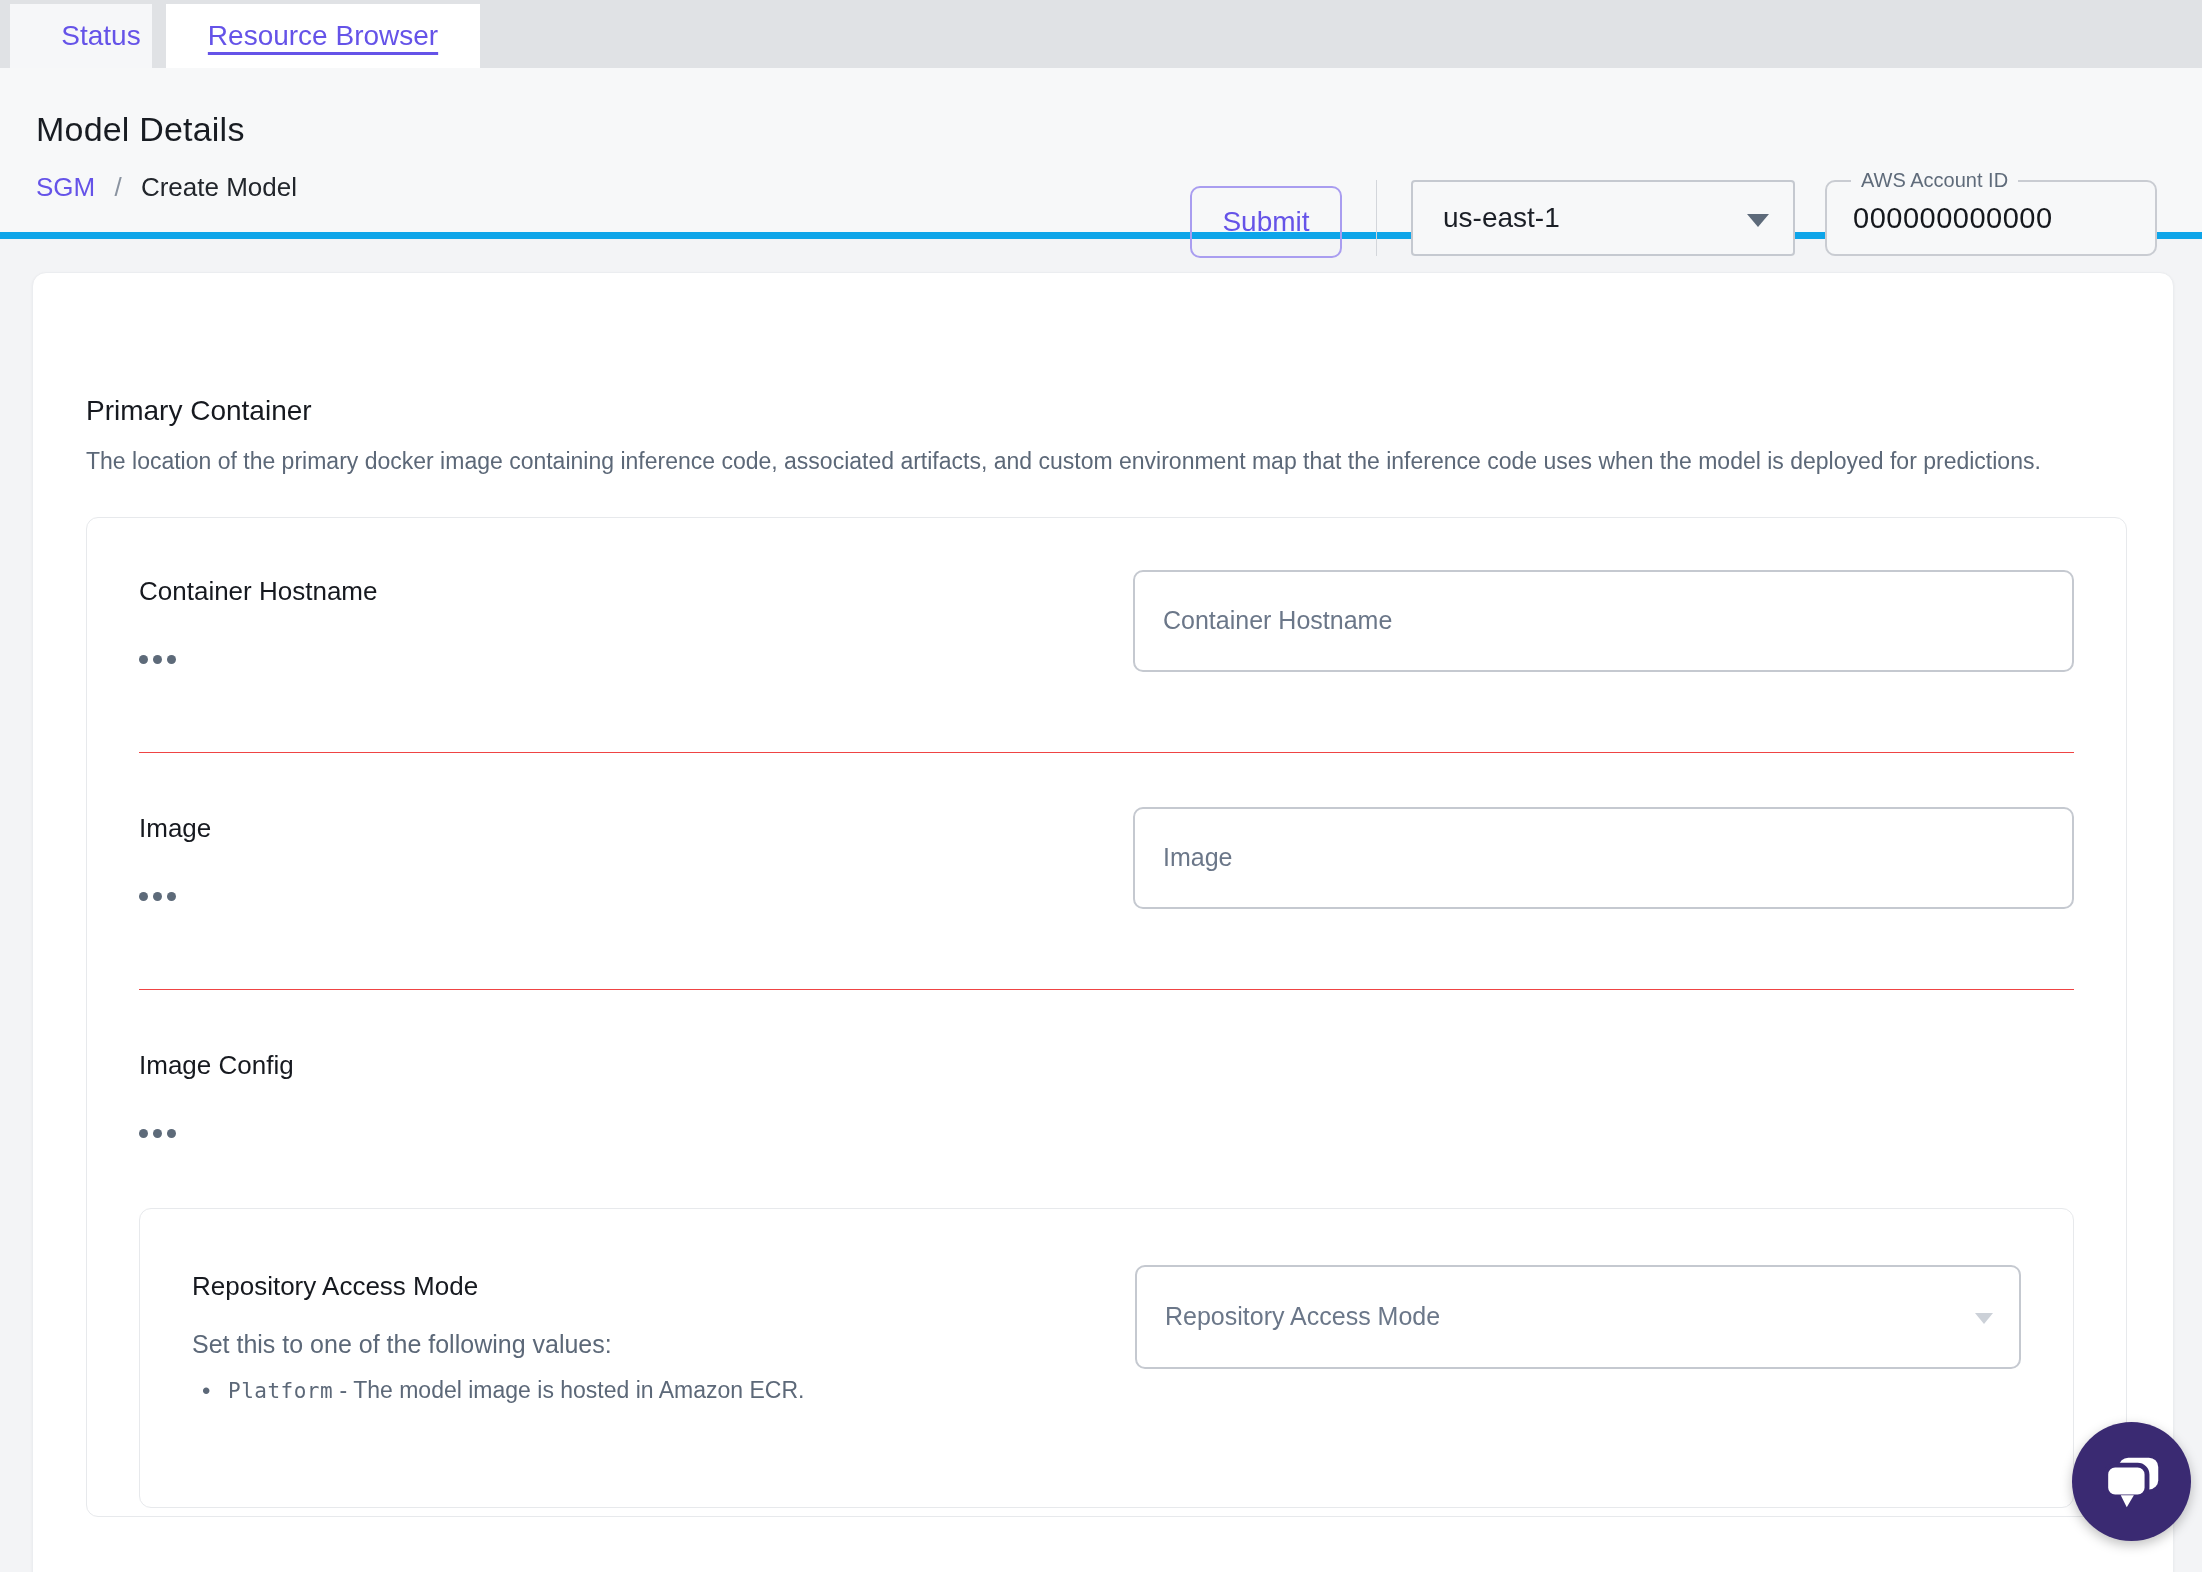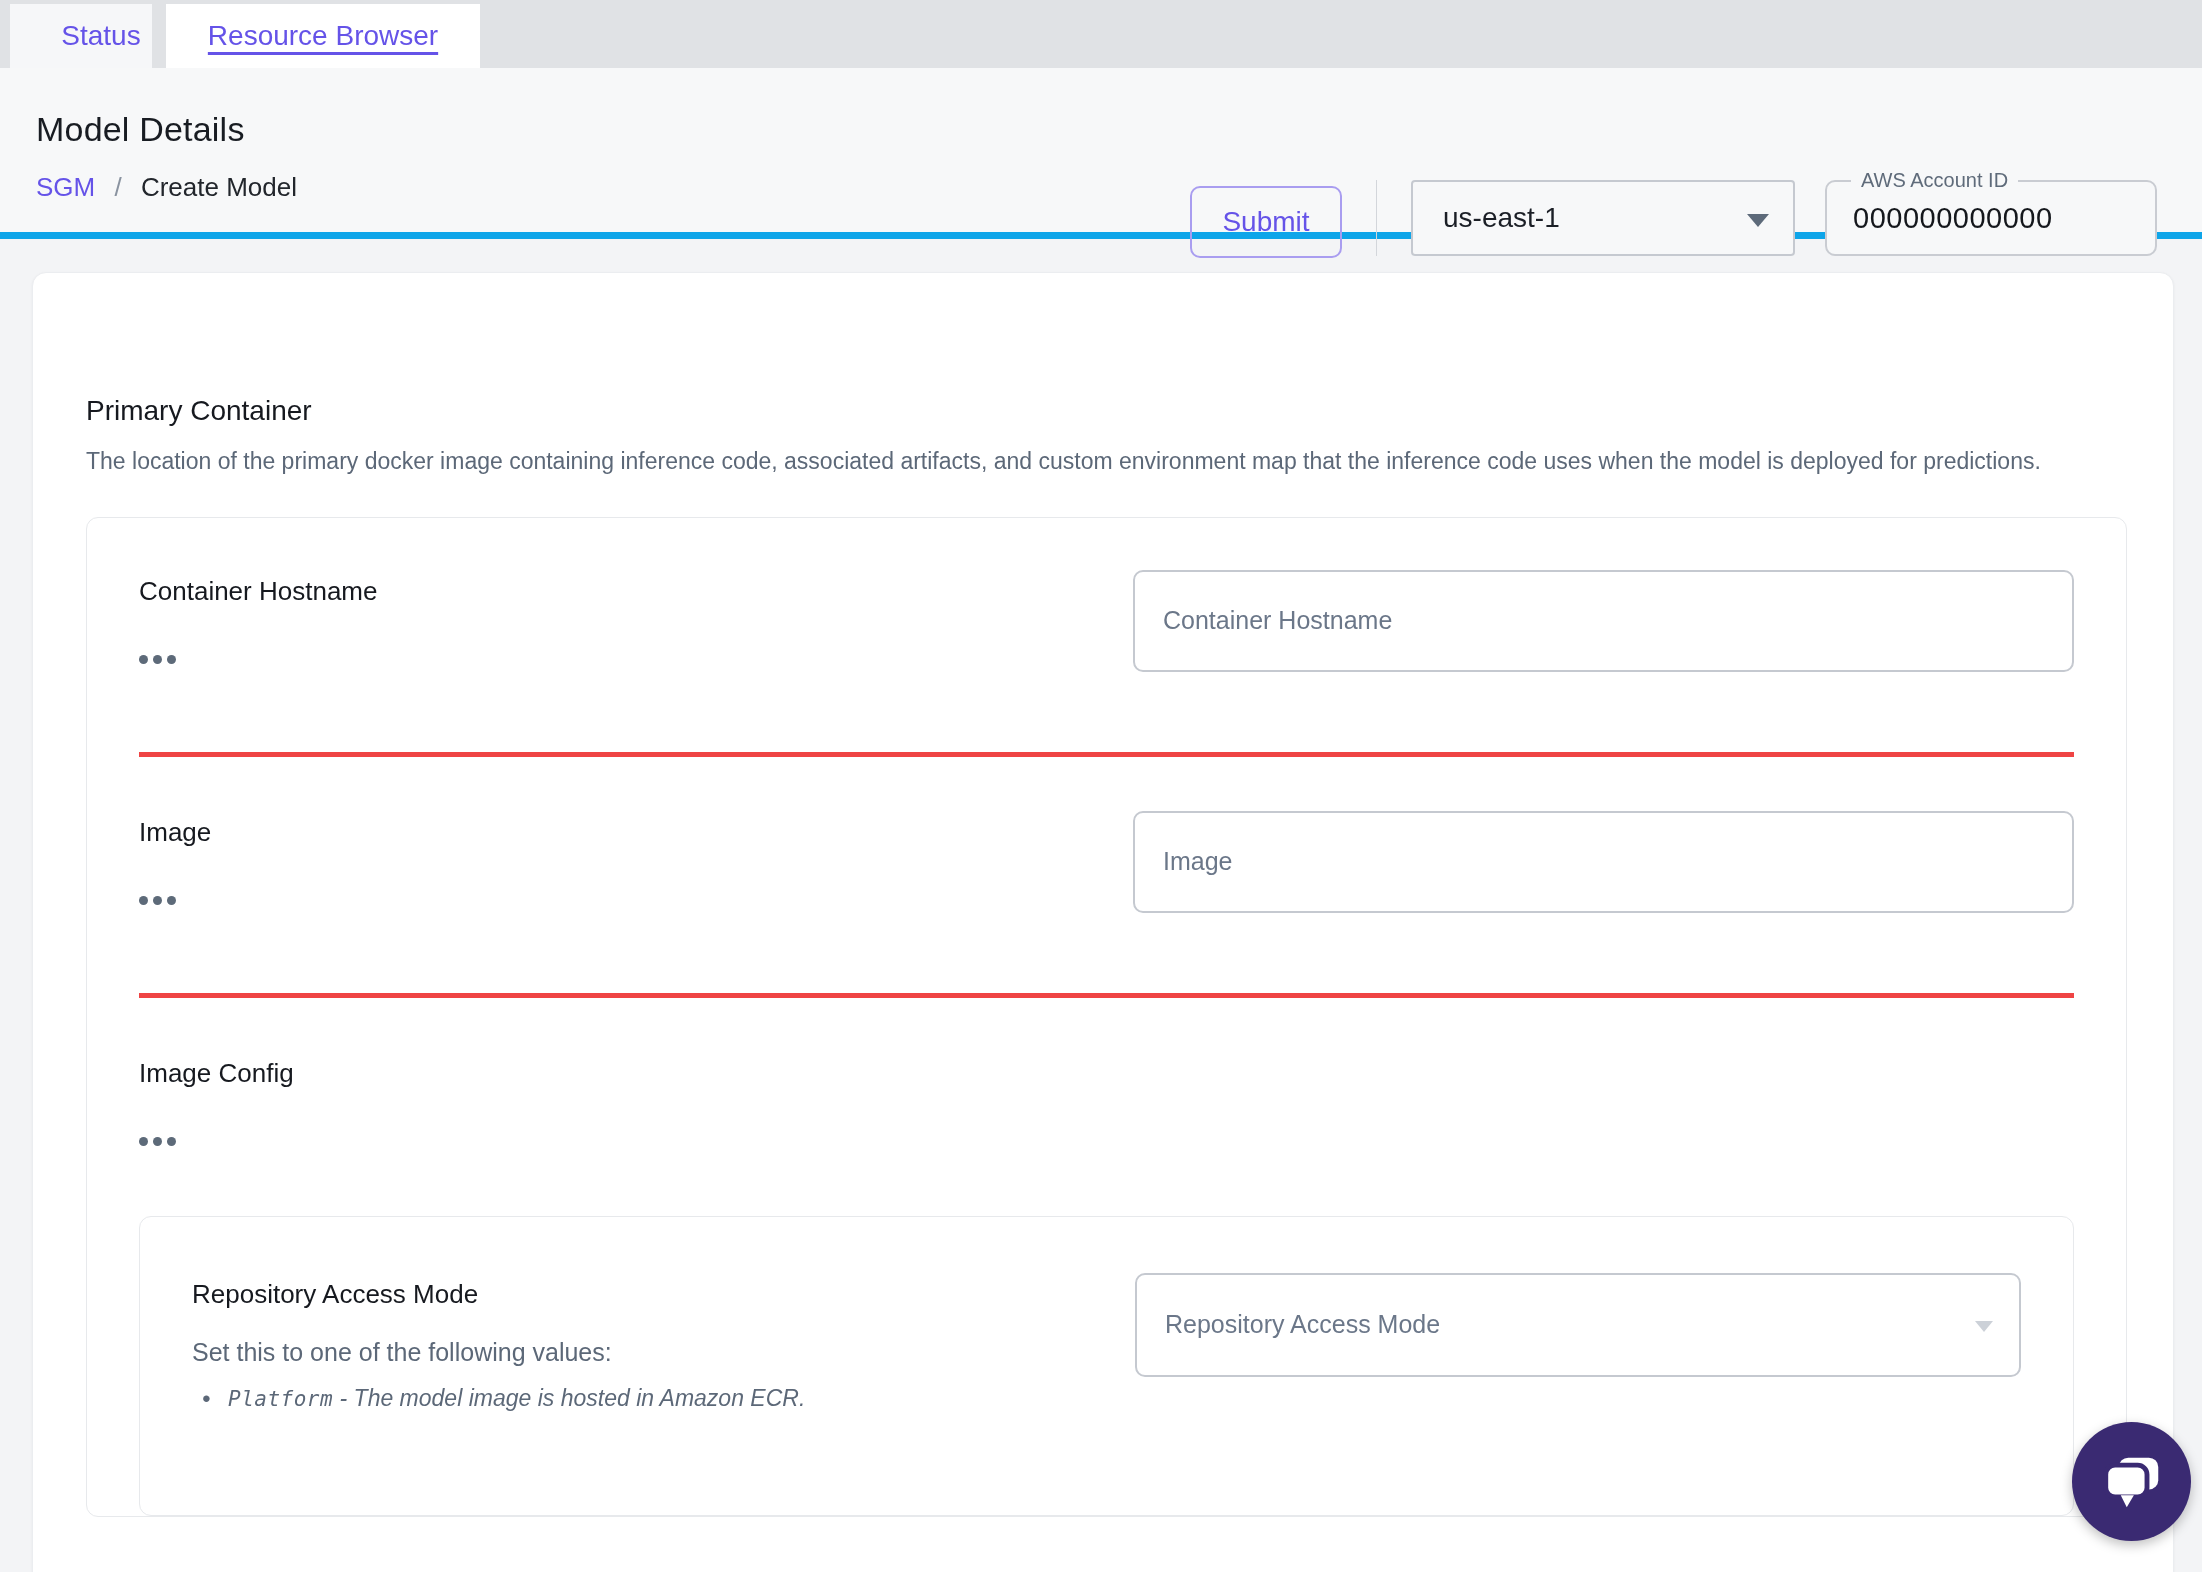--- a/index.html
+++ b/index.html
@@ -56,31 +56,31 @@
   .w-inner { width:941px; }
 
   .section-model-name { padding-bottom:55px; border-bottom:1px solid #e8ebee; }
   .section-primary { margin-top:64px; }
 
   .inner-card { margin-top:36px; border:1px solid #e7e9ec; border-radius:12px;
     padding:52px 52px 0 52px; min-height:1000px; }
 
   .field-row { padding-bottom:80px; }
   .field-row + .field-row { padding-top:54px; }
-  .field-row.hr { border-bottom:5px solid #ef4444;gap:25px; }
+  .field-row.hr { border-bottom:1px solid #ef4444;gap:25px; }
   .field-heading { font-size:26px; font-weight:400; color:#16191f; margin-top:6px; }
 
   .dots { display:flex; gap:5px; margin-top:48px; cursor:pointer; width:40px; }
   .dots i { width:9px; height:9px; border-radius:50%; background:#5d6a79; }
 
   .nested-card { margin-top:70px; border:1px solid #e7e9ec; border-radius:12px;
     padding:56px 52px 0 52px; min-height:300px; }
 
   .nested-desc { margin-top:28px; font-size:25px; color:#5c6878; }
-  .value-list { margin-top:16px; list-style:none;font-style:italic; }
+  .value-list { margin-top:16px; list-style:none; }
   .value-list li { position:relative; padding-left:36px; margin-top:12px; font-size:23px;
     color:#5c6878; line-height:1.35; }
   .value-list li::before { content:"\2022"; position:absolute; left:10px; top:0; color:#5c6878; font-size:24px; }
   .code { font-family:"DejaVu Sans Mono", monospace; font-size:21px; letter-spacing:.5px; }
 
   .select-box { position:relative; width:886px; height:104px; border:2px solid #c5c9d0; border-radius:10px;
     background:#fff; display:flex; align-items:center; padding-left:28px; cursor:pointer; }
   .select-placeholder { font-size:25px; color:#6b7789; }
   .select-caret { position:absolute; right:26px; top:46px; width:0; height:0;
     border-left:9px solid transparent; border-right:9px solid transparent; border-top:11px solid #ccd1d8; }

